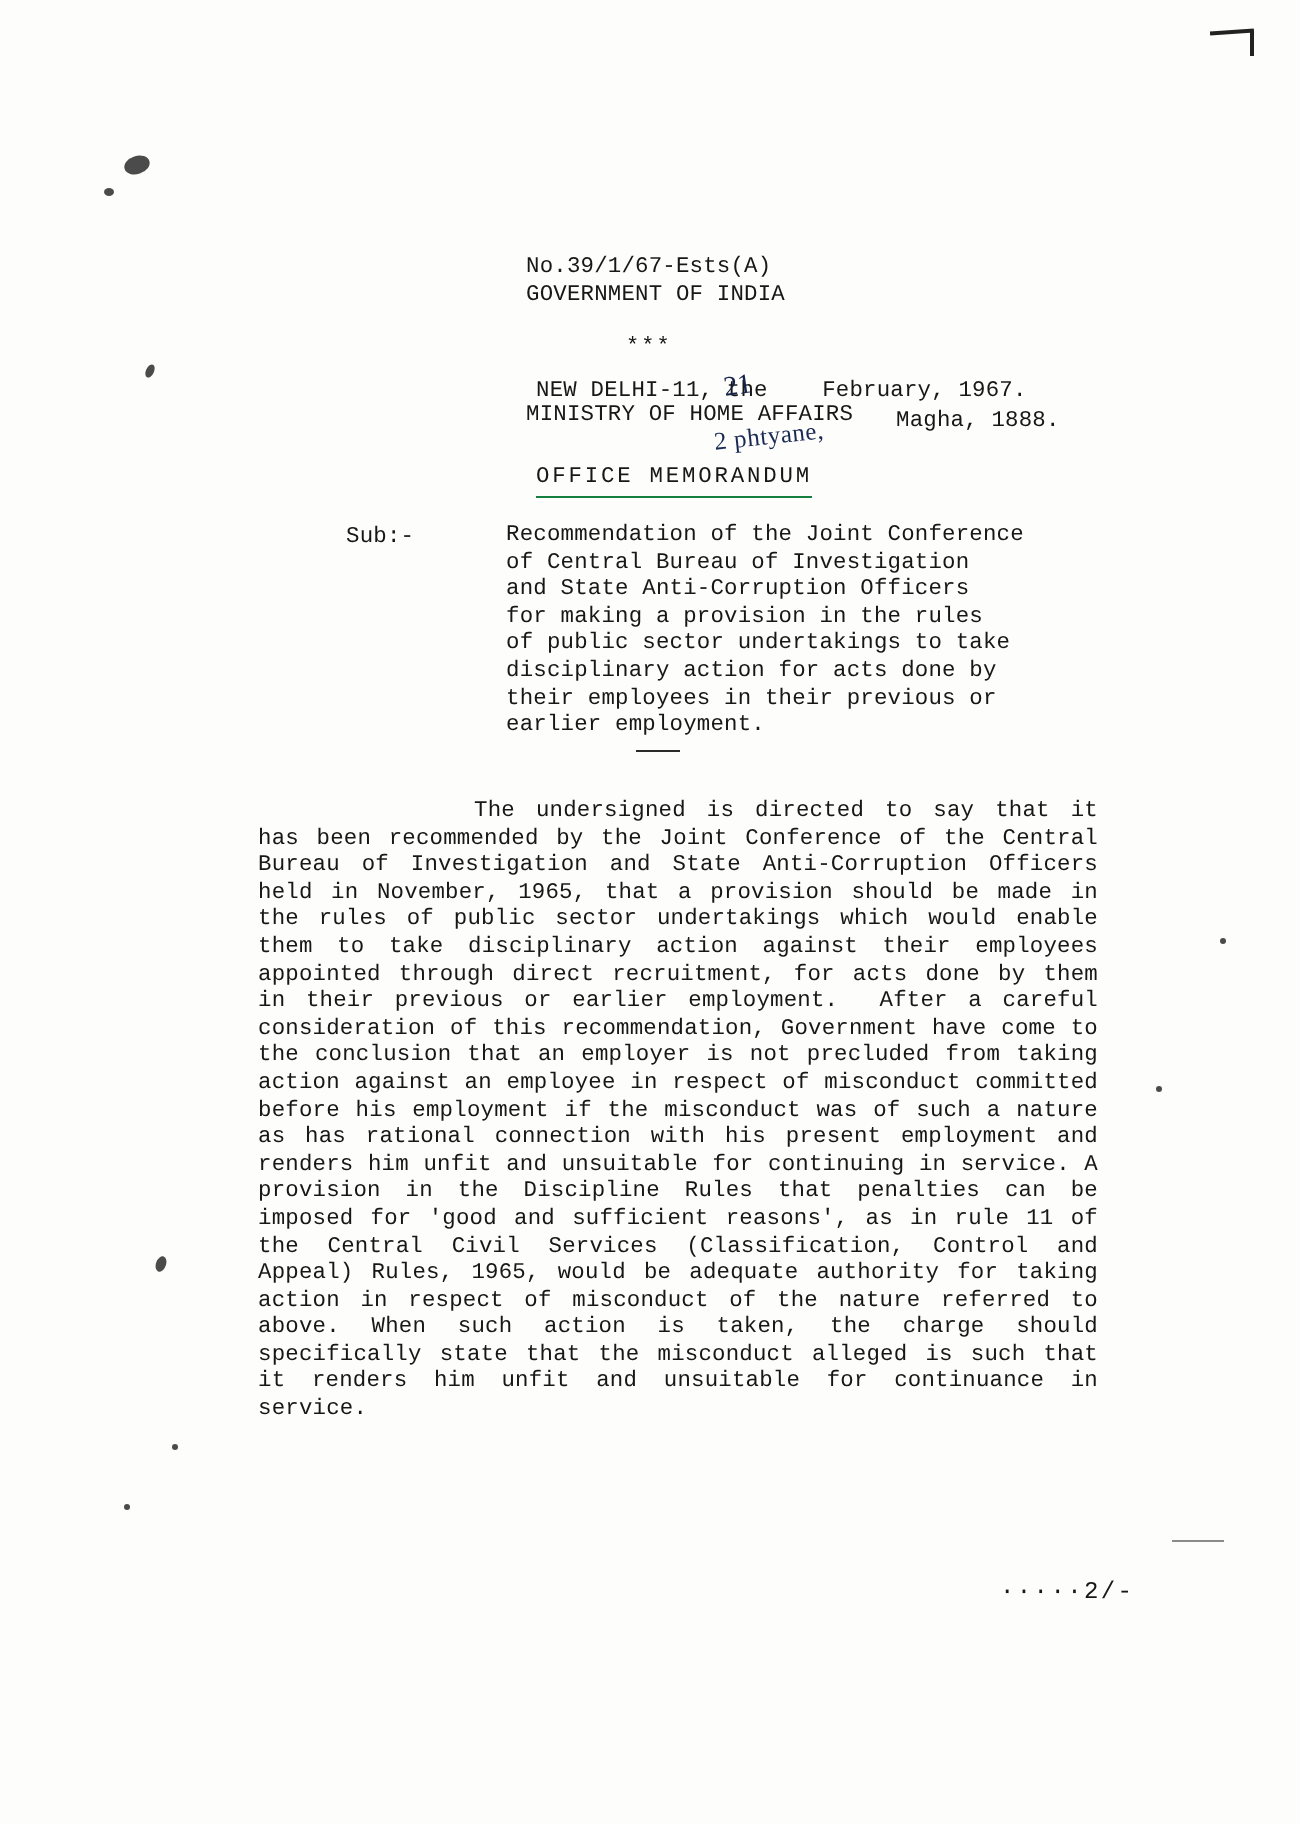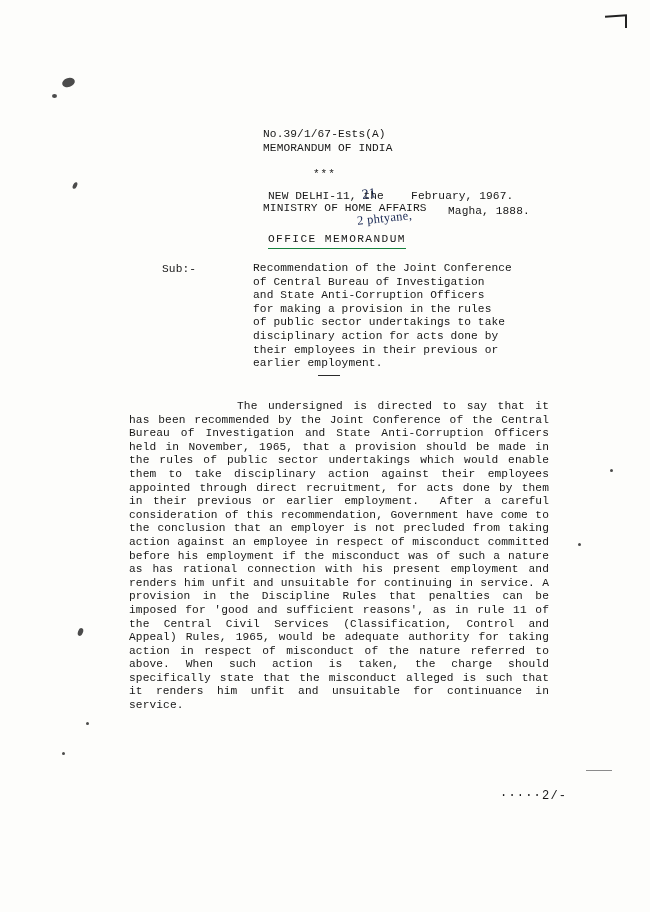--- a/index.html
+++ b/index.html
@@ -106,21 +106,21 @@
     letter-spacing: .3px;
   }
 
   .om-title {
     left: 268px; top: 233px;
     letter-spacing: 1.4px;
     border-bottom: 1px solid #15803d;
     padding-bottom: 1px;
   }
 
-  .sub-label { left: 162px; top: 263px; text-align: right; }
+  .sub-label { left: 173px; top: 263px; text-align: right; }
   .sub-body  { left: 253px; top: 262px; font-family: Liberation Mono, monospace; }
 
   .hr-short {
     position: absolute;
     left: 318px; top: 375px;
     width: 22px; height: 1px;
     background: #2a2a2a;
   }
 
   .para-one { left: 129px; top: 400px; width: 420px; text-align: justify; }
@@ -139,21 +139,21 @@
   <div class="speck blot1"></div>
   <div class="speck blot2"></div>
   <div class="speck blot3"></div>
   <div class="speck blot4"></div>
   <div class="speck blot5"></div>
   <div class="speck blot6"></div>
   <div class="speck blot7"></div>
   <div class="speck blot8"></div>
 
   <div class="doc-text file-no">No.39/1/67-Ests(A)</div>
-  <div class="doc-text gov-line">MEMORANDUM OF INDIA</div>
+  <div class="doc-text gov-line">GOVERNMENT OF INDIA</div>
   <div class="doc-text min-line">MINISTRY OF HOME AFFAIRS</div>
   <div class="doc-text stars">***</div>
 
   <div class="doc-text place-date">NEW DELHI-11, the    February, 1967.</div>
   <div class="date-day">21</div>
   <div class="doc-text magha-line">Magha, 1888.</div>
   <div class="sign-scrawl">2 phtyane,</div>
 
   <div class="doc-text om-title">OFFICE MEMORANDUM</div>
 

